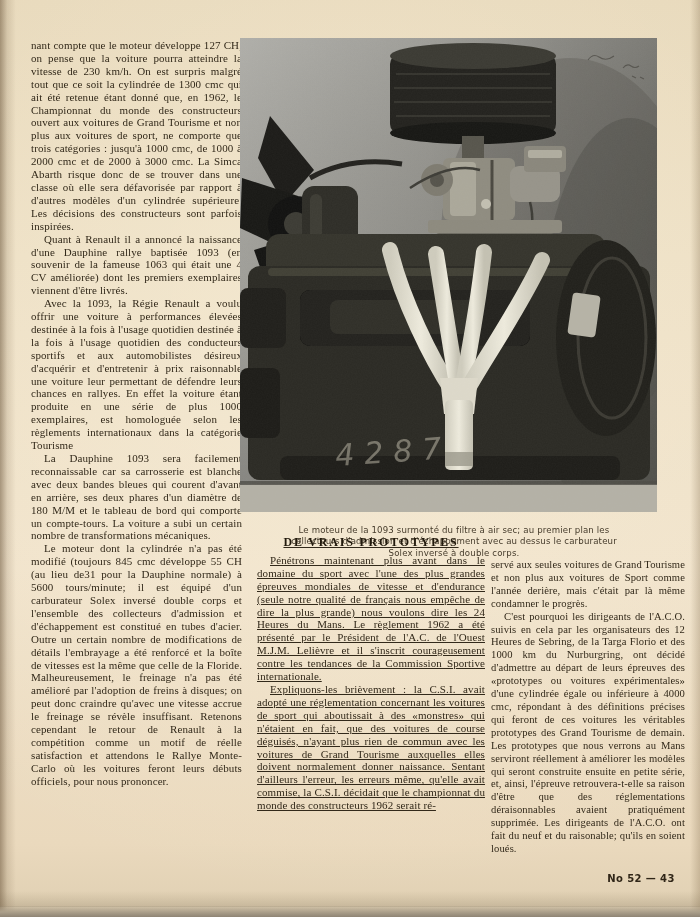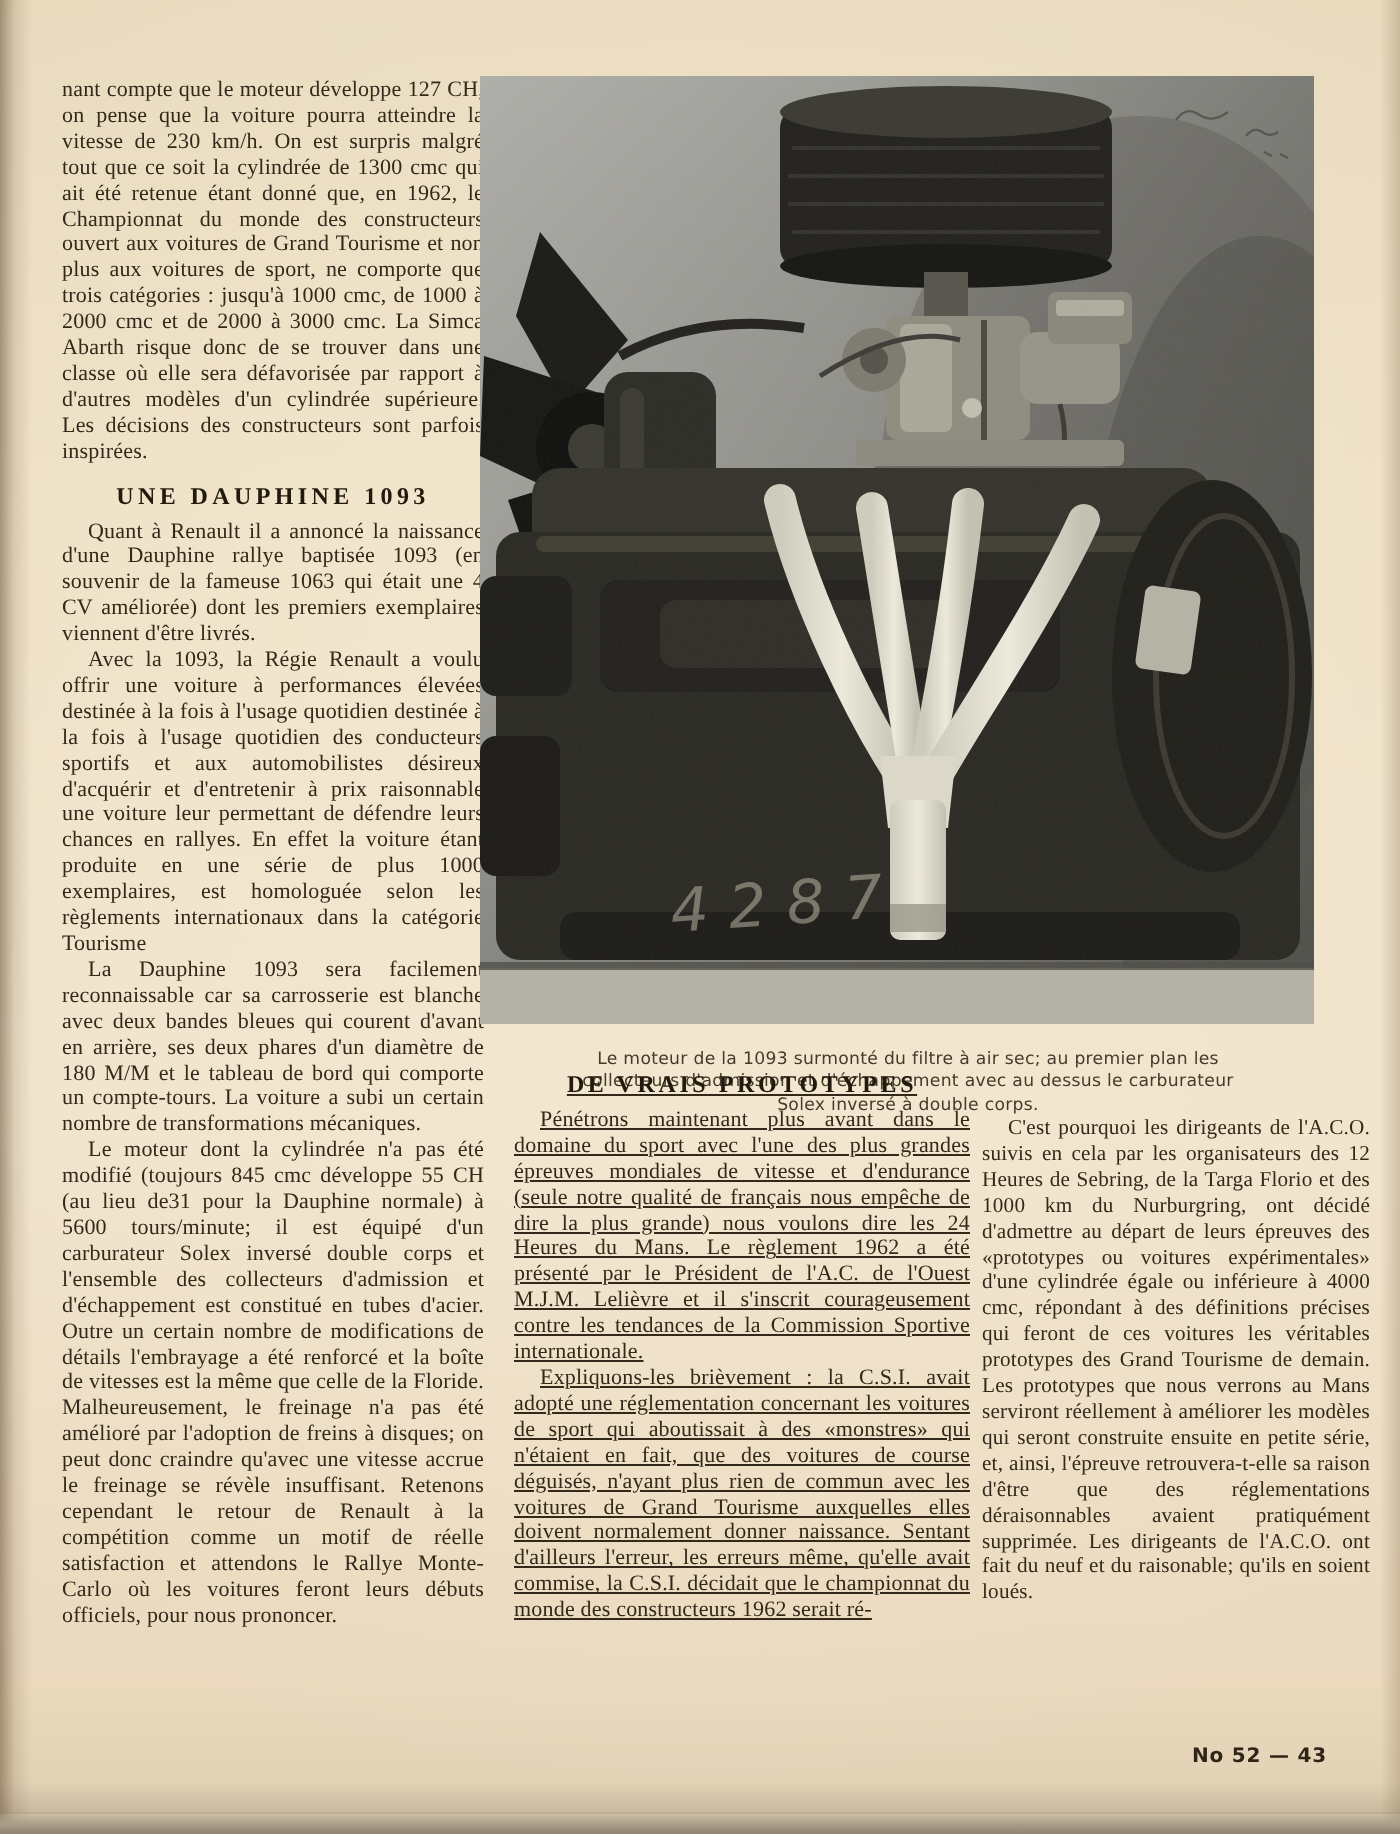--- a/index.html
+++ b/index.html
@@ -32,31 +32,30 @@
     font-size:12px;letter-spacing:2.2px;text-align:center;margin:9px 0 5px 0;}
   h2.sec-head.mid{margin:0 0 5px 0;letter-spacing:1.8px;}
 
   .photo{position:absolute;left:240px;top:38px;width:417px;height:474px;background:#8d8c86;}
   .photo svg{display:block;}
 
   .caption{position:absolute;left:278px;top:525px;width:352px;text-align:center;
     font-family:"DejaVu Sans",sans-serif;font-size:8.6px;line-height:11.4px;
     font-weight:400;color:#453b2b;letter-spacing:0.15px;}
 
-  .page-num{position:absolute;left:596px;top:873px;width:90px;text-align:left;
+  .page-num{position:absolute;left:596px;top:873px;width:90px;text-align:center;
     font-family:"DejaVu Sans",sans-serif;font-weight:700;font-size:10px;color:#2f2517;letter-spacing:0.4px;}
 </style>
 </head>
 <body>
 
 <div class="page">
 
   <div class="col col-left">
     <p>nant compte que le moteur développe 127 CH, on pense que la voiture pourra atteindre la vitesse de 230 km/h. On est surpris malgré tout que ce soit la cylindrée de 1300 cmc qui ait été retenue étant donné que, en 1962, le Championnat du monde des constructeurs ouvert aux voitures de Grand Tourisme et non plus aux voitures de sport, ne comporte que trois catégories : jusqu'à 1000 cmc, de 1000 à 2000 cmc et de 2000 à 3000 cmc. La Simca Abarth risque donc de se trouver dans une classe où elle sera défavorisée par rapport à d'autres modèles d'un cylindrée supérieure. Les décisions des constructeurs sont parfois inspirées.</p>
-    <h2 class="sec-head">UNE DAUPHINE 1093</h2>
     <p class="ind">Quant à Renault il a annoncé la naissance d'une Dauphine rallye baptisée 1093 (en souvenir de la fameuse 1063 qui était une 4 CV améliorée) dont les premiers exemplaires viennent d'être livrés.</p>
     <p class="ind">Avec la 1093, la Régie Renault a voulu offrir une voiture à performances élevées destinée à la fois à l'usage quotidien destinée à la fois à l'usage quotidien des conducteurs sportifs et aux automobilistes désireux d'acquérir et d'entretenir à prix raisonnable une voiture leur permettant de défendre leurs chances en rallyes. En effet la voiture étant produite en une série de plus 1000 exemplaires, est homologuée selon les règlements internationaux dans la catégorie Tourisme</p>
     <p class="ind">La Dauphine 1093 sera facilement reconnaissable car sa carrosserie est blanche avec deux bandes bleues qui courent d'avant en arrière, ses deux phares d'un diamètre de 180 M/M et le tableau de bord qui comporte un compte-tours. La voiture a subi un certain nombre de transformations mécaniques.</p>
     <p class="ind">Le moteur dont la cylindrée n'a pas été modifié (toujours 845 cmc développe 55 CH (au lieu de31 pour la Dauphine normale) à 5600 tours/minute; il est équipé d'un carburateur Solex inversé double corps et l'ensemble des collecteurs d'admission et d'échappement est constitué en tubes d'acier. Outre un certain nombre de modifications de détails l'embrayage a été renforcé et la boîte de vitesses est la même que celle de la Floride. Malheureusement, le freinage n'a pas été amélioré par l'adoption de freins à disques; on peut donc craindre qu'avec une vitesse accrue le freinage se révèle insuffisant. Retenons cependant le retour de Renault à la compétition comme un motif de réelle satisfaction et attendons le Rallye Monte-Carlo où les voitures feront leurs débuts officiels, pour nous prononcer.</p>
   </div>
 
   <div class="photo">
     <svg width="417" height="474" viewBox="0 0 417 474" xmlns="http://www.w3.org/2000/svg">
       <defs>
         <linearGradient id="wall" x1="0" y1="0" x2="1" y2="0">
@@ -170,20 +169,21 @@
 
   <div class="caption">Le moteur de la 1093 surmonté du filtre à air sec; au premier plan les collecteurs d'admission et d'échappement avec au dessus le carburateur Solex inversé à double corps.</div>
 
   <div class="col col-mid">
     <h2 class="sec-head mid">DE VRAIS PROTOTYPES</h2>
     <p class="ind">Pénétrons maintenant plus avant dans le domaine du sport avec l'une des plus grandes épreuves mondiales de vitesse et d'endurance (seule notre qualité de français nous empêche de dire la plus grande) nous voulons dire les 24 Heures du Mans. Le règlement 1962 a été présenté par le Président de l'A.C. de l'Ouest M.J.M. Lelièvre et il s'inscrit courageusement contre les tendances de la Commission Sportive internationale.</p>
     <p class="ind">Expliquons-les brièvement : la C.S.I. avait adopté une réglementation concernant les voitures de sport qui aboutissait à des «monstres» qui n'étaient en fait, que des voitures de course déguisés, n'ayant plus rien de commun avec les voitures de Grand Tourisme auxquelles elles doivent normalement donner naissance. Sentant d'ailleurs l'erreur, les erreurs même, qu'elle avait commise, la C.S.I. décidait que le championnat du monde des constructeurs 1962 serait ré-</p>
   </div>
 
   <div class="col col-right">
+    <p>servé aux seules voitures de Grand Tourisme et non plus aux voitures de Sport comme l'année derière, mais c'était par là même condamner le progrès.</p>
     <p class="ind">C'est pourquoi les dirigeants de l'A.C.O. suivis en cela par les organisateurs des 12 Heures de Sebring, de la Targa Florio et des 1000 km du Nurburgring, ont décidé d'admettre au départ de leurs épreuves des «prototypes ou voitures expérimentales» d'une cylindrée égale ou inférieure à 4000 cmc, répondant à des définitions précises qui feront de ces voitures les véritables prototypes des Grand Tourisme de demain. Les prototypes que nous verrons au Mans serviront réellement à améliorer les modèles qui seront construite ensuite en petite série, et, ainsi, l'épreuve retrouvera-t-elle sa raison d'être que des réglementations déraisonnables avaient pratiquément supprimée. Les dirigeants de l'A.C.O. ont fait du neuf et du raisonable; qu'ils en soient loués.</p>
   </div>
 
   <div class="page-num">No 52 — 43</div>
 
   <div class="edge-left"></div>
   <div class="edge-right"></div>
   <div class="edge-bottom-shadow"></div>
   <div class="edge-bottom"></div>
 </div>

